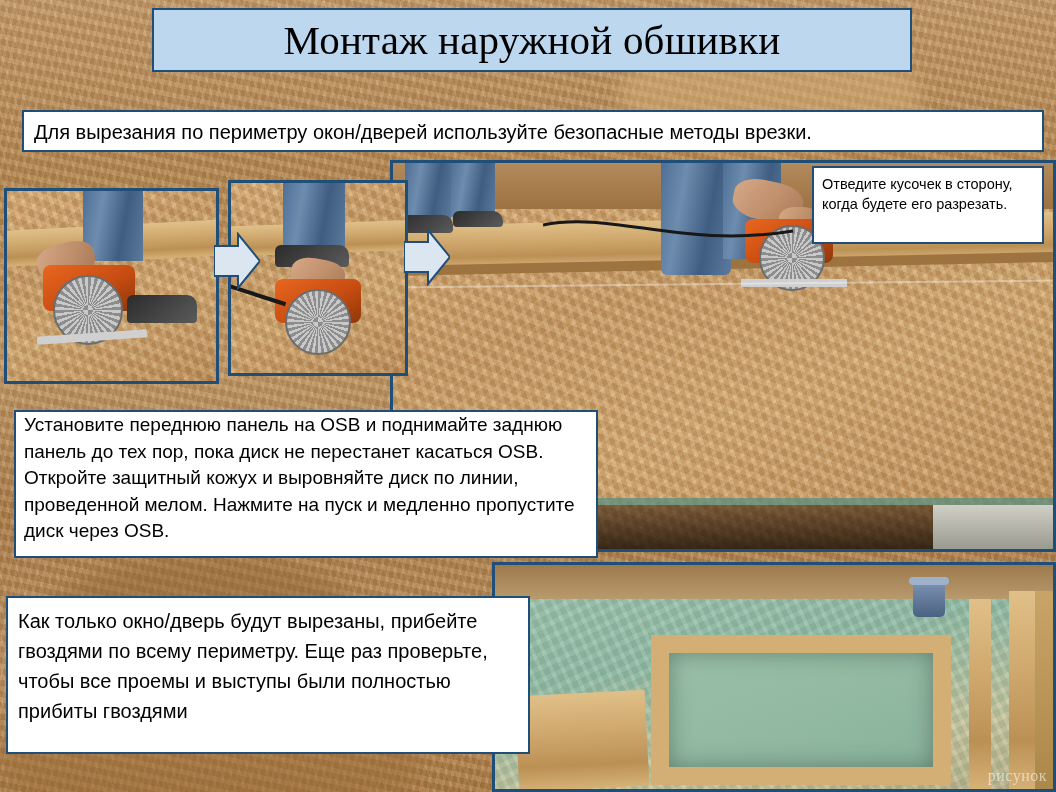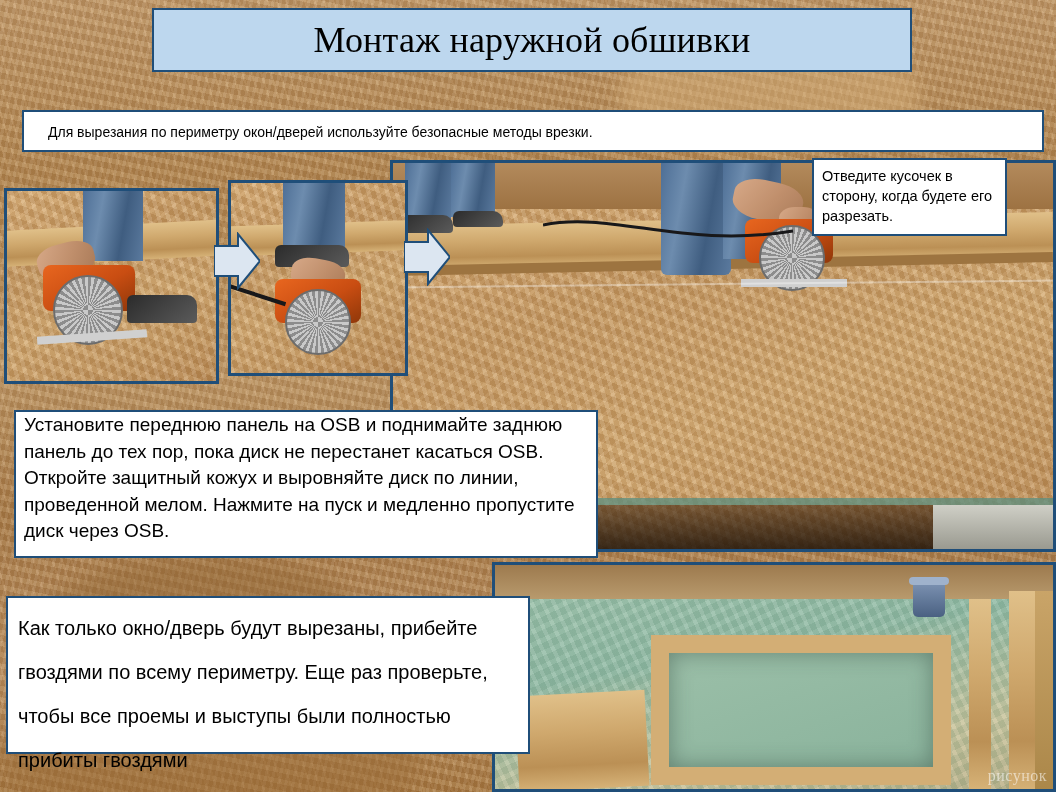--- a/index.html
+++ b/index.html
@@ -99,54 +99,54 @@
   .title-box {
     position: absolute;
     background: #bdd7ee;
     border: 2px solid #1f4e79;
     display: flex;
     align-items: center;
     justify-content: center;
   }
   .title-text {
     font-family: "Liberation Serif", serif;
-    font-size: 36px;
+    font-size: 41px;
     color: #000;
     white-space: nowrap;
     letter-spacing: .2px;
   }
   .callout {
     position: absolute;
     background: #ffffff;
     border: 2px solid #1f4e79;
     box-sizing: border-box;
   }
   .callout p {
     margin: 0;
     color: #000;
   }
   .cap-top {
-    font-size: 14px;
+    font-size: 20px;
     line-height: 28px;
-    padding: 6px 8px 5px 24px;
+    padding: 6px 8px 5px 10px;
     white-space: nowrap;
   }
   .cap-mid {
     font-size: 19px;
     line-height: 26.5px;
     padding: 0 6px 4px 8px;
   }
   .cap-small {
     font-size: 14.5px;
     line-height: 20px;
     padding: 6px 8px;
   }
   .cap-bottom {
     font-size: 20px;
-    line-height: 44px;
+    line-height: 30px;
     padding: 8px 8px 4px 10px;
   }
   .watermark {
     position: absolute;
     right: 6px;
     bottom: 4px;
     color: rgba(255,255,255,.55);
     font-size: 16px;
     letter-spacing: .5px;
     font-family: "Liberation Serif", serif;
@@ -252,21 +252,21 @@
   </div>
 
   <div class="title-box" style="left:152px;top:8px;width:756px;height:60px;">
     <span class="title-text">Монтаж наружной обшивки</span>
   </div>
 
   <div class="callout" style="left:22px;top:110px;width:1022px;height:42px;">
     <p class="cap-top">Для вырезания по периметру окон/дверей используйте безопасные методы врезки.</p>
   </div>
 
-  <div class="callout" style="left:812px;top:158px;width:195px;height:78px;">
+  <div class="callout" style="left:812px;top:166px;width:232px;height:78px;">
     <p class="cap-small">Отведите кусочек в сторону, когда будете его разрезать.</p>
   </div>
 
   <div class="callout" style="left:14px;top:410px;width:584px;height:148px;">
     <p class="cap-mid">Установите переднюю панель на OSB и поднимайте заднюю панель до тех пор, пока диск не перестанет касаться OSB. Откройте защитный кожух и выровняйте диск по линии, проведенной мелом. Нажмите на пуск и медленно пропустите диск через OSB.</p>
   </div>
 
   <div class="callout" style="left:6px;top:596px;width:524px;height:158px;">
     <p class="cap-bottom">Как только окно/дверь будут вырезаны, прибейте гвоздями по всему периметру. Еще раз проверьте, чтобы все проемы и выступы были полностью прибиты гвоздями</p>
   </div>

